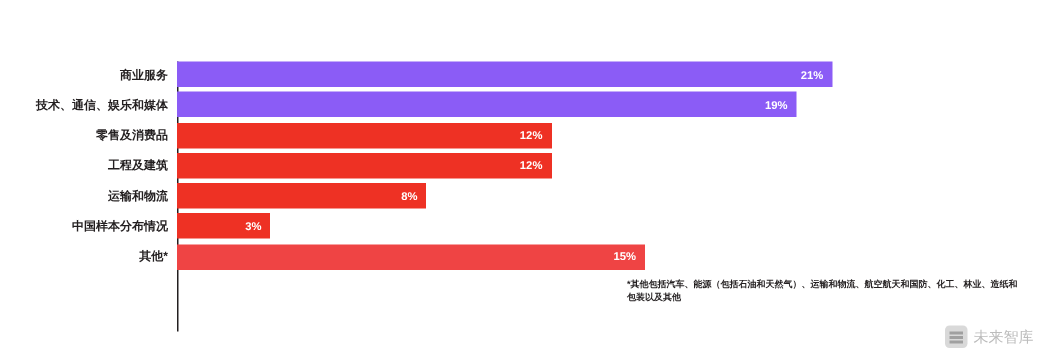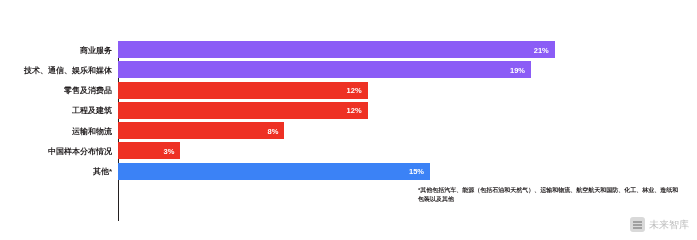--- a/index.html
+++ b/index.html
@@ -173,21 +173,21 @@
           </div>
         </div>
         <div class="row">
           <div class="row-label">中国样本分布情况</div>
           <div class="bar" style="width: 62.4px; background: rgb(238, 49, 36);">
             <span class="bar-value" style="color: rgb(255, 255, 255);">3%</span>
           </div>
         </div>
         <div class="row">
           <div class="row-label">其他*</div>
-          <div class="bar" style="width: 312px; background: #3b82f6;">
+          <div class="bar" style="width: 312px; background: #ef4444;">
             <span class="bar-value" style="color: rgb(255, 255, 255);">15%</span>
           </div>
         </div>
       </div>
   </div>
 
   <div class="footnote">*其他包括汽车、能源（包括石油和天然气）、运输和物流、航空航天和国防、化工、林业、造纸和包装以及其他</div>
 
   <div class="watermark">
     <div class="wm-logo"></div>

